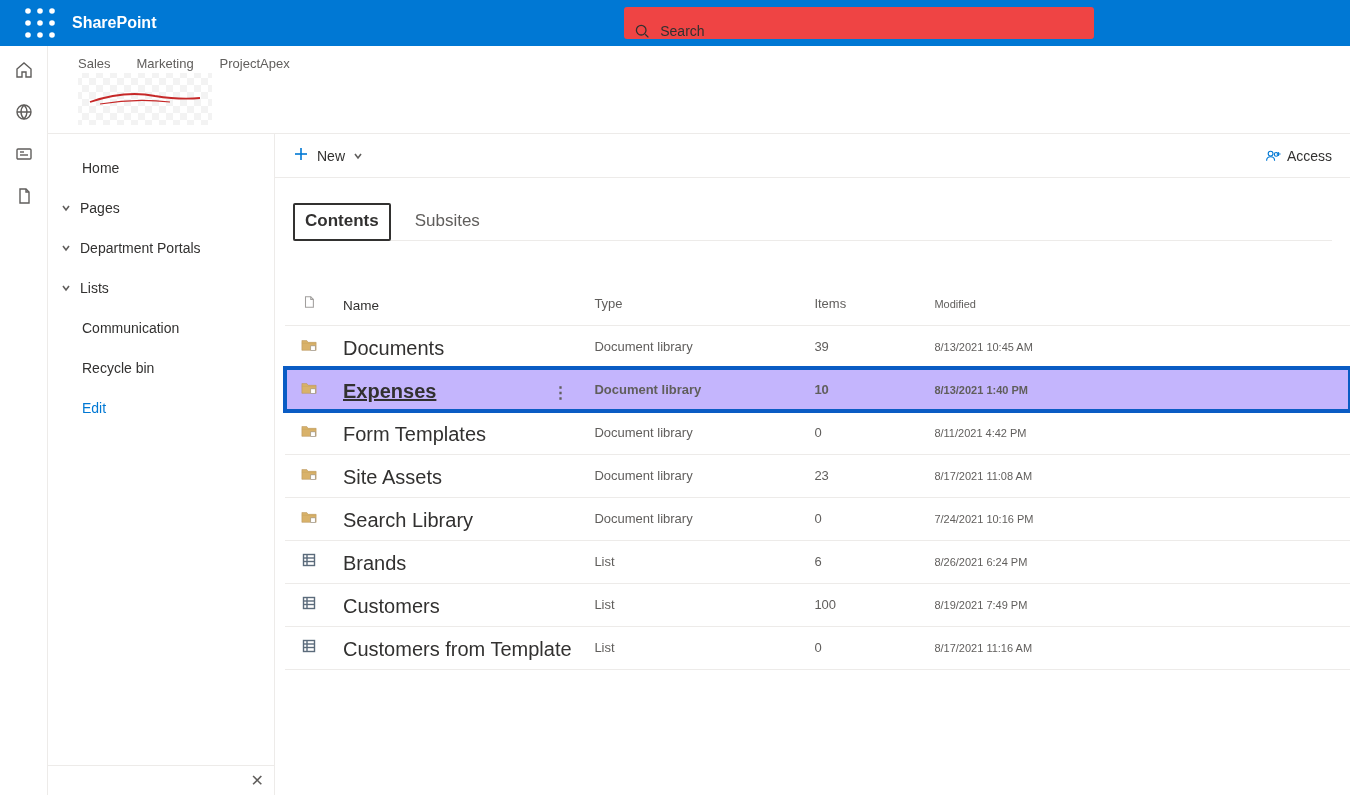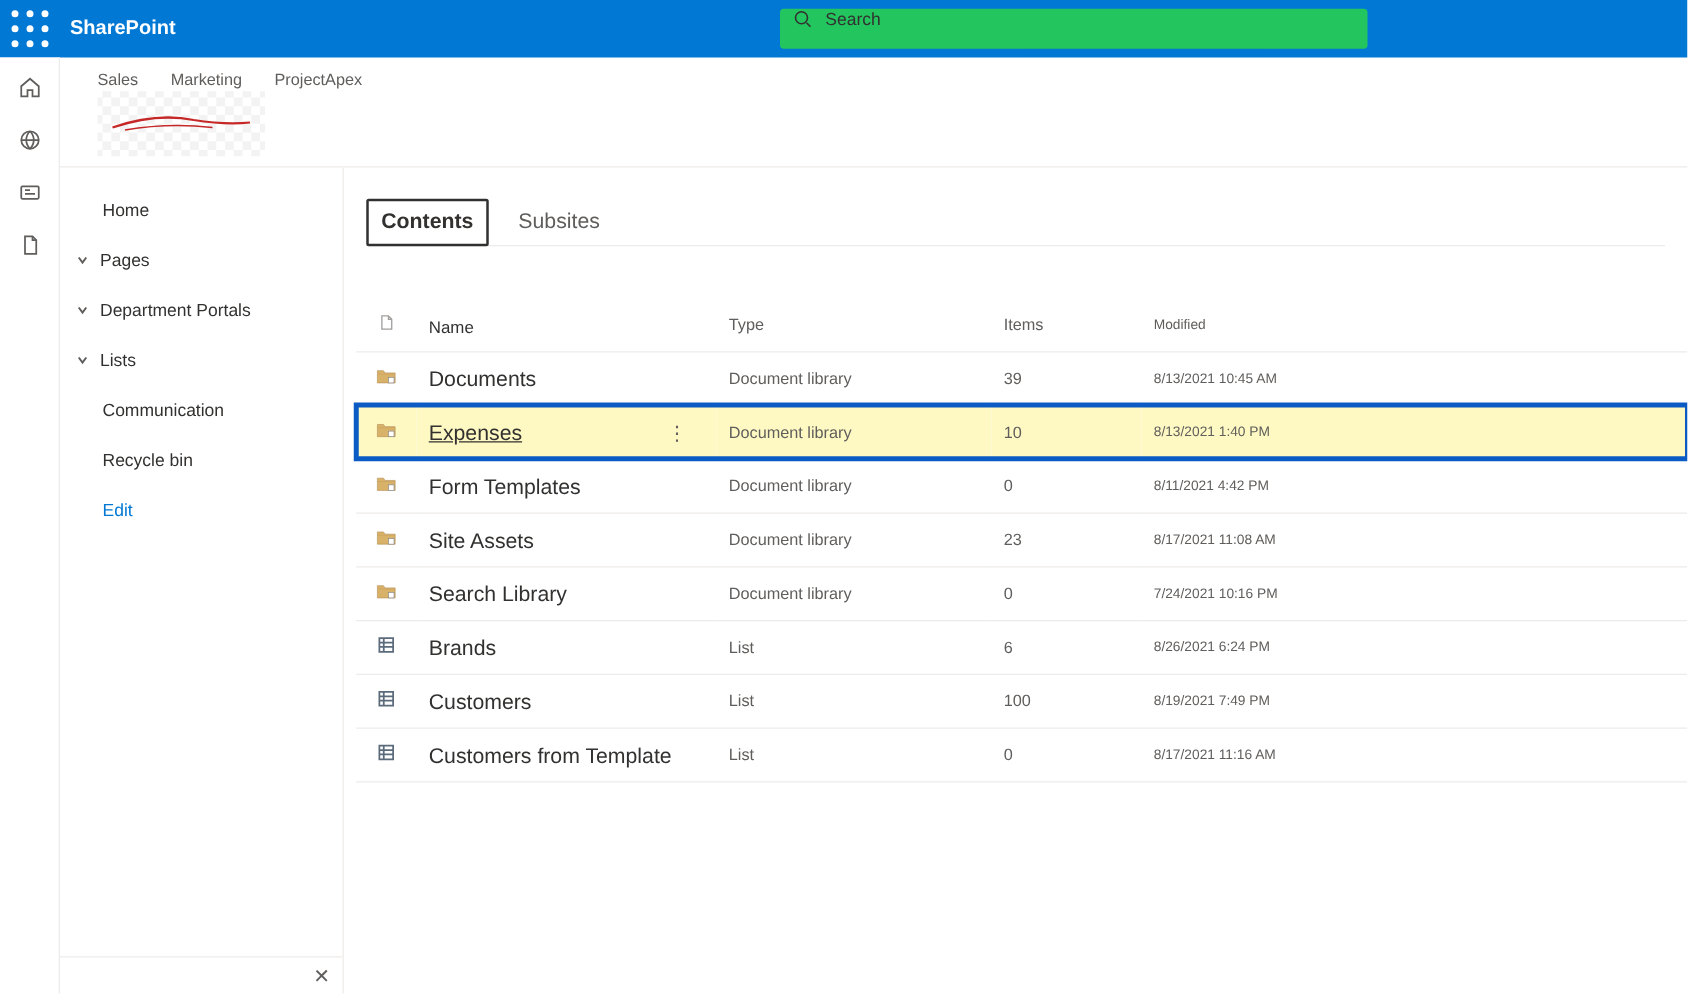--- a/index.html
+++ b/index.html
@@ -13,21 +13,21 @@
       height: 795px;
       overflow: hidden;
       background: #fff;
     }
     
     .top-bar {
       height: 46px;
       background: #0078d4;
       display: flex;
       align-items: center;
-      padding: 0 8px;
+      padding: 0 24px;
       gap: 16px;
     }
     .waffle {
       width: 32px;
       height: 32px;
       display: flex;
       align-items: center;
       justify-content: center;
       cursor: pointer;
     }
@@ -38,24 +38,24 @@
       font-weight: 600;
     }
     .search-region {
       flex: 1;
       display: flex;
       justify-content: center;
     }
     .search-box {
       width: 470px;
       height: 32px;
-      background: #22c55e;
+      background: #ef4444;
       border-radius: 3px;
       display: flex;
-      align-items: flex-start;
+      align-items: flex-end;
       padding: 0 10px;
       gap: 10px;
       margin-left: 220px;
     }
     .search-box svg { width: 16px; height: 16px; stroke: #323130; fill: none; }
     .search-placeholder {
       color: #323130;
       font-size: 14px;
     }
     
@@ -259,32 +259,33 @@
       height: 42px;
       color: #323130;
       font-weight: 400;
       border-bottom: 1px solid #edebe9;
     }
     tbody tr {
       height: 43px;
       border-bottom: 1px solid #edebe9;
     }
     tbody tr.highlighted {
-      background: #fef9c3;
+      background: #c4b5fd;
       outline: 4px solid #0a5cc4;
       outline-offset: -2px;
       position: relative;
+      font-weight: bold;
     }
     .col-icon { width: 48px; text-align: center; }
     .col-name { width: 240px; color: #323130; padding-top: 3px;}
     .col-type { width: 220px; color: #605e5c; font-size: 13px; }
     .col-items { width: 120px; color: #605e5c; font-size: 13px; }
     .col-modified { color: #605e5c; font-size: 11px; }
     td.col-name .nm {
-      font-size: 17px;
+      font-size: 20px;
       color: #323130;
     }
     td.col-name .nm.underline { text-decoration: underline; }
     .row-icon {
       display: inline-flex;
       align-items: center;
       justify-content: center;
     }
     .row-icon svg { width: 16px; height: 14px; }
     .row-icon.list-icon svg { width: 14px; height: 14px; }
@@ -408,20 +409,41 @@
           <span>Recycle bin</span>
         </div>
         <div class="edit-link">Edit</div>
         <div class="add-section">
           <span></span>
           <span class="close-x">✕</span>
         </div>
       </div>
 
       <div class="main">
+        <div class="toolbar">
+          <div class="toolbar-left">
+            <span class="plus"><svg viewBox="0 0 16 16">
+                  <line x1="8" y1="2" x2="8" y2="14"></line>
+                  <line x1="2" y1="8" x2="14" y2="8"></line>
+                </svg></span>
+            <span class="label">New</span>
+            <span class="dd"><svg viewBox="0 0 10 10">
+                  <path d="M2 3 L5 7 L8 3"></path>
+                </svg></span>
+          </div>
+          <div class="toolbar-right">
+            <svg viewBox="0 0 20 20">
+                <circle cx="7" cy="7" r="3"></circle>
+                <path d="M2 16 C2 12 5 11 7 11 C9 11 12 12 12 16"></path>
+                <circle cx="14" cy="8" r="2.3"></circle>
+                <path d="M17 5 V10 M14.5 7.5 H19.5" stroke-width="1.2"></path>
+              </svg>
+            <span>Access</span>
+          </div>
+        </div>
 
         <div class="tabs-row">
           <div class="tabs">
             <div class="tab active">Contents</div>
             <div class="tab">Subsites</div>
           </div>
         </div>
 
         <div class="table-region">
           <table>

